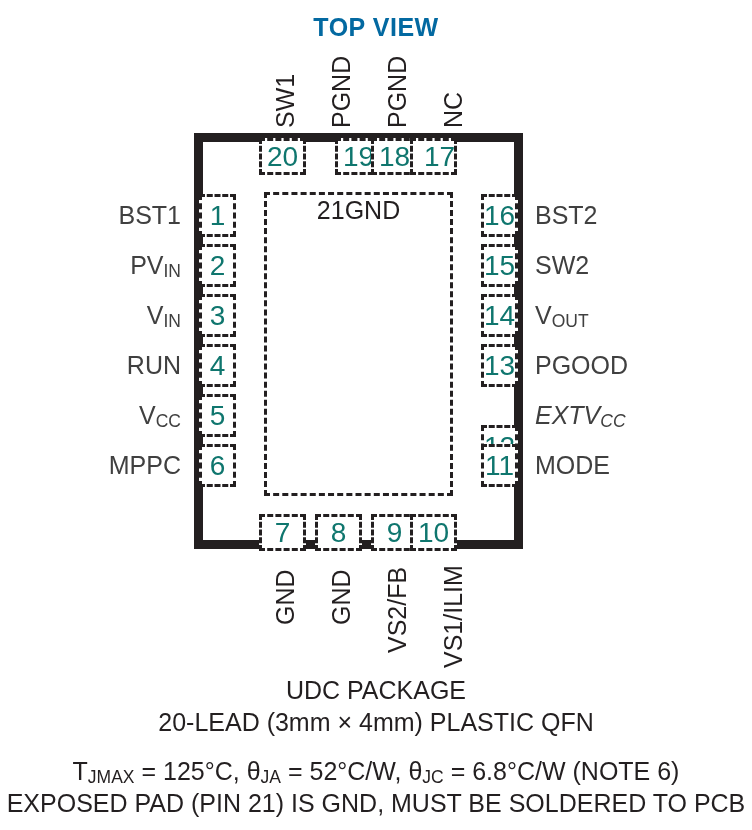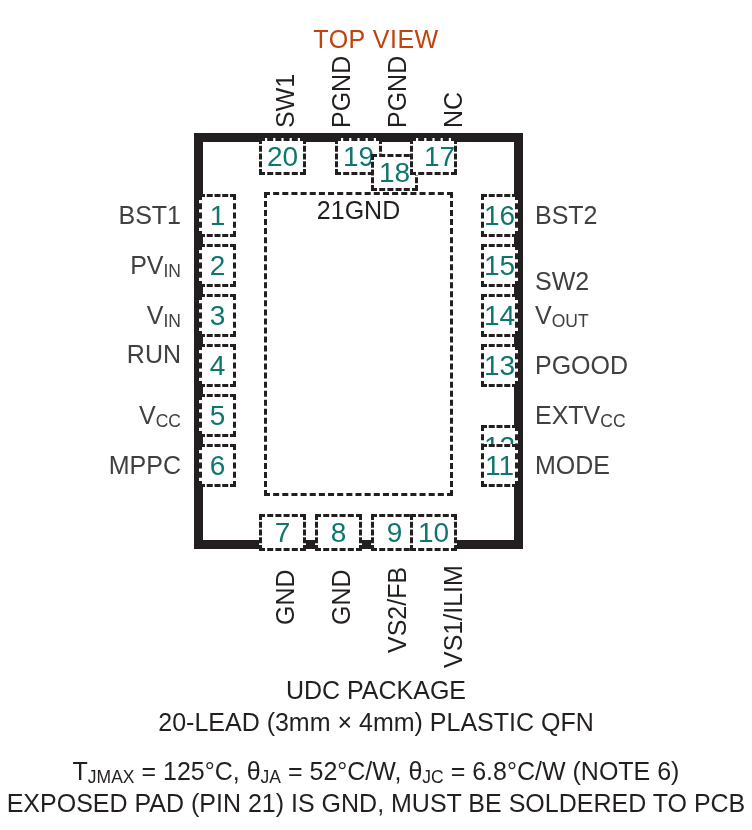--- a/index.html
+++ b/index.html
@@ -13,26 +13,27 @@
     position: relative;
     font-family: "Liberation Sans", sans-serif;
     color: #231f20;
     overflow: hidden;
   }
 
   
   #top-view-title {
     position: absolute;
     left: 0;
-    top: 25px;
+    top: 13px;
     width: 752px;
     text-align: center;
     font-size: 25px;
     letter-spacing: 0.5px;
-    color: #c2410c;
+    color: #0369a1;
+    font-weight: bold;
   }
 
   
   #package-body {
     position: absolute;
     left: 194px;
     top: 133px;
     width: 329px;
     height: 416px;
     box-sizing: border-box;
@@ -152,41 +153,41 @@
 <div class="pin-box vertical-pin" style="left:199px; top:194px;">1</div>
 <div class="pin-box vertical-pin" style="left:199px; top:244px;">2</div>
 <div class="pin-box vertical-pin" style="left:199px; top:294px;">3</div>
 <div class="pin-box vertical-pin" style="left:199px; top:344px;">4</div>
 <div class="pin-box vertical-pin" style="left:199px; top:394px;">5</div>
 <div class="pin-box vertical-pin" style="left:199px; top:444px;">6</div>
 
 <div class="pin-label left-label" style="right:571px; top:203px;"><span>BST1</span></div>
 <div class="pin-label left-label" style="right:571px; top:253px;"><span>PV</span><sub>IN</sub></div>
 <div class="pin-label left-label" style="right:571px; top:303px;"><span>V</span><sub>IN</sub></div>
-<div class="pin-label left-label" style="right:571px; top:342px;"><span>RUN</span></div>
+<div class="pin-label left-label" style="right:571px; top:353px;"><span>RUN</span></div>
 <div class="pin-label left-label" style="right:571px; top:403px;"><span>V</span><sub>CC</sub></div>
 <div class="pin-label left-label" style="right:571px; top:453px;"><span>MPPC</span></div>
 
 <div class="pin-box vertical-pin" style="left:481px; top:194px;">16</div>
 <div class="pin-box vertical-pin" style="left:481px; top:244px;">15</div>
 <div class="pin-box vertical-pin" style="left:481px; top:294px;">14</div>
 <div class="pin-box vertical-pin" style="left:481px; top:344px;">13</div>
 <div class="pin-box vertical-pin" style="left:481px; top:394px;margin-top:31px;">12</div>
 <div class="pin-box vertical-pin" style="left:481px; top:444px;text-align:right;">11</div>
 
 <div class="pin-label right-label" style="left:535px; top:203px;"><span>BST2</span></div>
-<div class="pin-label right-label" style="left:535px; top:253px;margin-top:16px;"><span>SW2</span></div>
+<div class="pin-label right-label" style="left:535px; top:253px;"><span>SW2</span></div>
 <div class="pin-label right-label" style="left:535px; top:303px;"><span>V</span><sub>OUT</sub></div>
 <div class="pin-label right-label" style="left:535px; top:353px;"><span>PGOOD</span></div>
-<div class="pin-label right-label" style="left:535px; top:403px;"><span>EXTV</span><sub>CC</sub></div>
+<div class="pin-label right-label" style="left:535px; top:403px;font-style:italic;"><span>EXTV</span><sub>CC</sub></div>
 <div class="pin-label right-label" style="left:535px; top:453px;"><span>MODE</span></div>
 
 <div class="pin-box horizontal-pin" style="left:259px; top:138px;">20</div>
 <div class="pin-box horizontal-pin" style="left:315px; top:138px;margin-left:20px;">19</div>
-<div class="pin-box horizontal-pin" style="left:371px; top:138px;margin-top:16px;">18</div>
+<div class="pin-box horizontal-pin" style="left:371px; top:138px;">18</div>
 <div class="pin-box horizontal-pin" style="left:410px; top:138px;padding-left:12px;">17</div>
 
 <div class="rot-label" style="left:273px; top:128px;">SW1</div>
 <div class="rot-label" style="left:329px; top:128px;">PGND</div>
 <div class="rot-label" style="left:385px; top:128px;">PGND</div>
 <div class="rot-label" style="left:441px; top:128px;">NC</div>
 
 <div class="pin-box horizontal-pin" style="left:259px; top:514px;">7</div>
 <div class="pin-box horizontal-pin" style="left:315px; top:514px;">8</div>
 <div class="pin-box horizontal-pin" style="left:371px; top:514px;">9</div>

